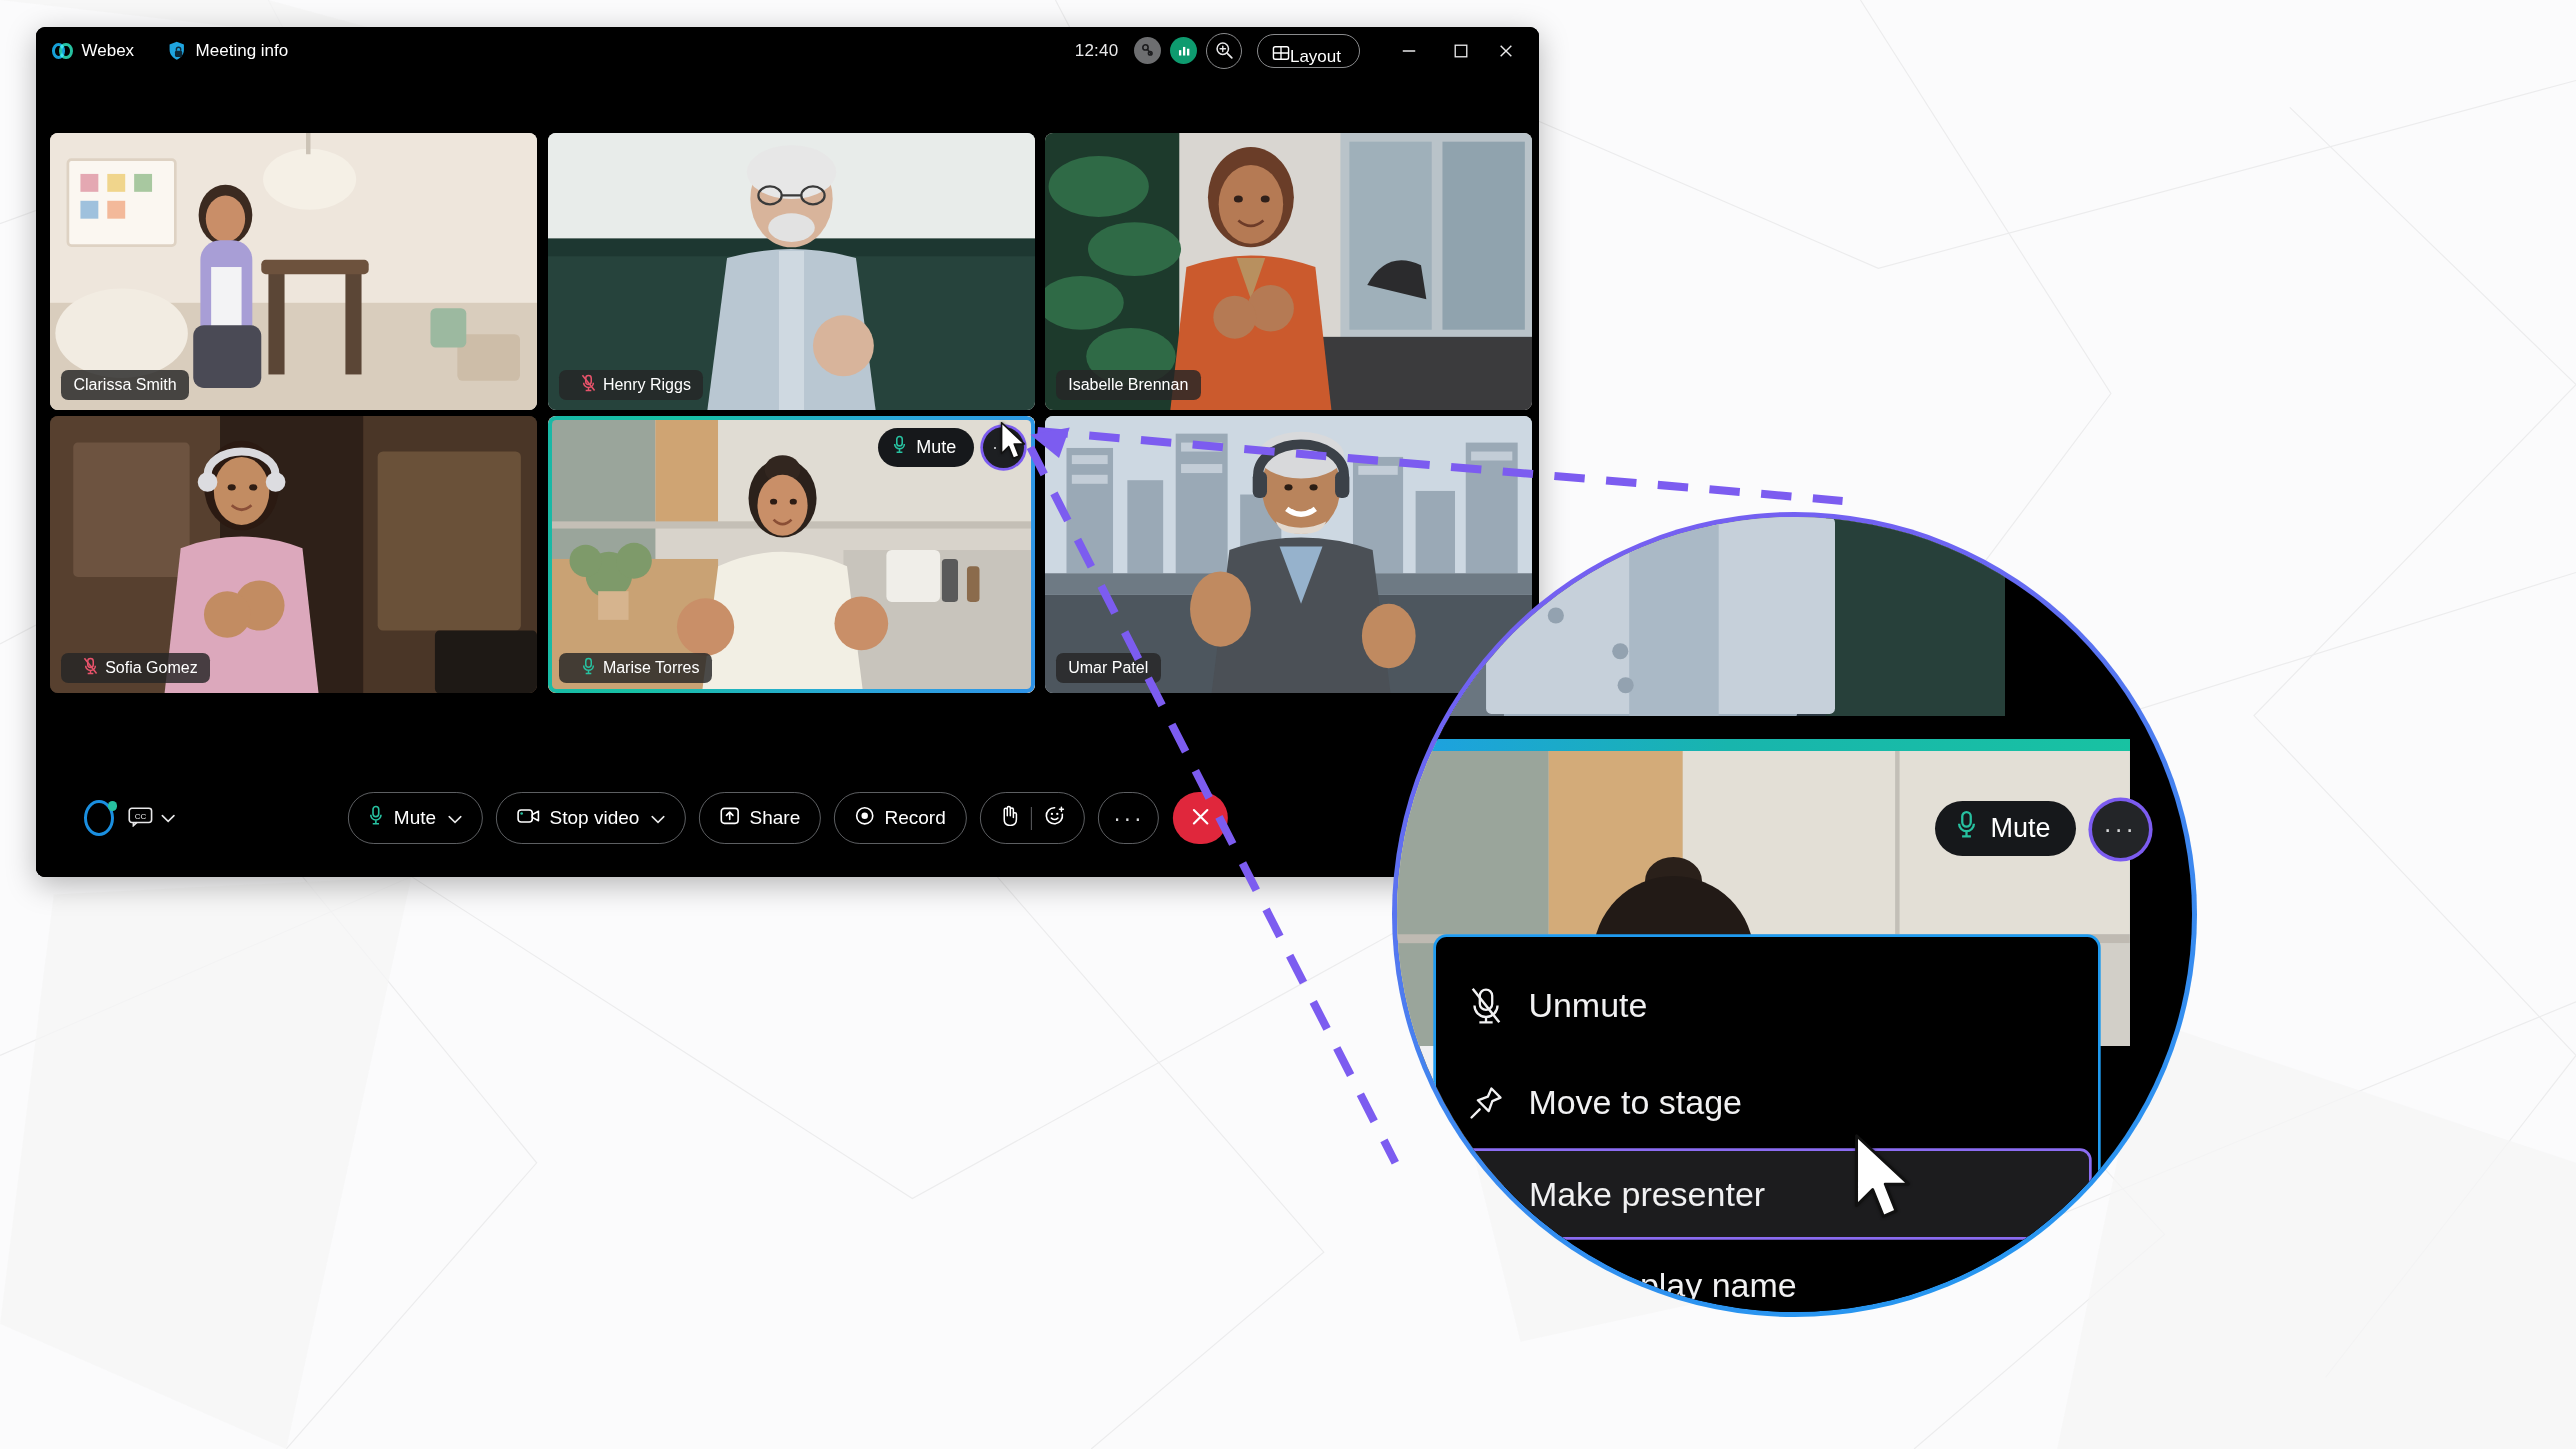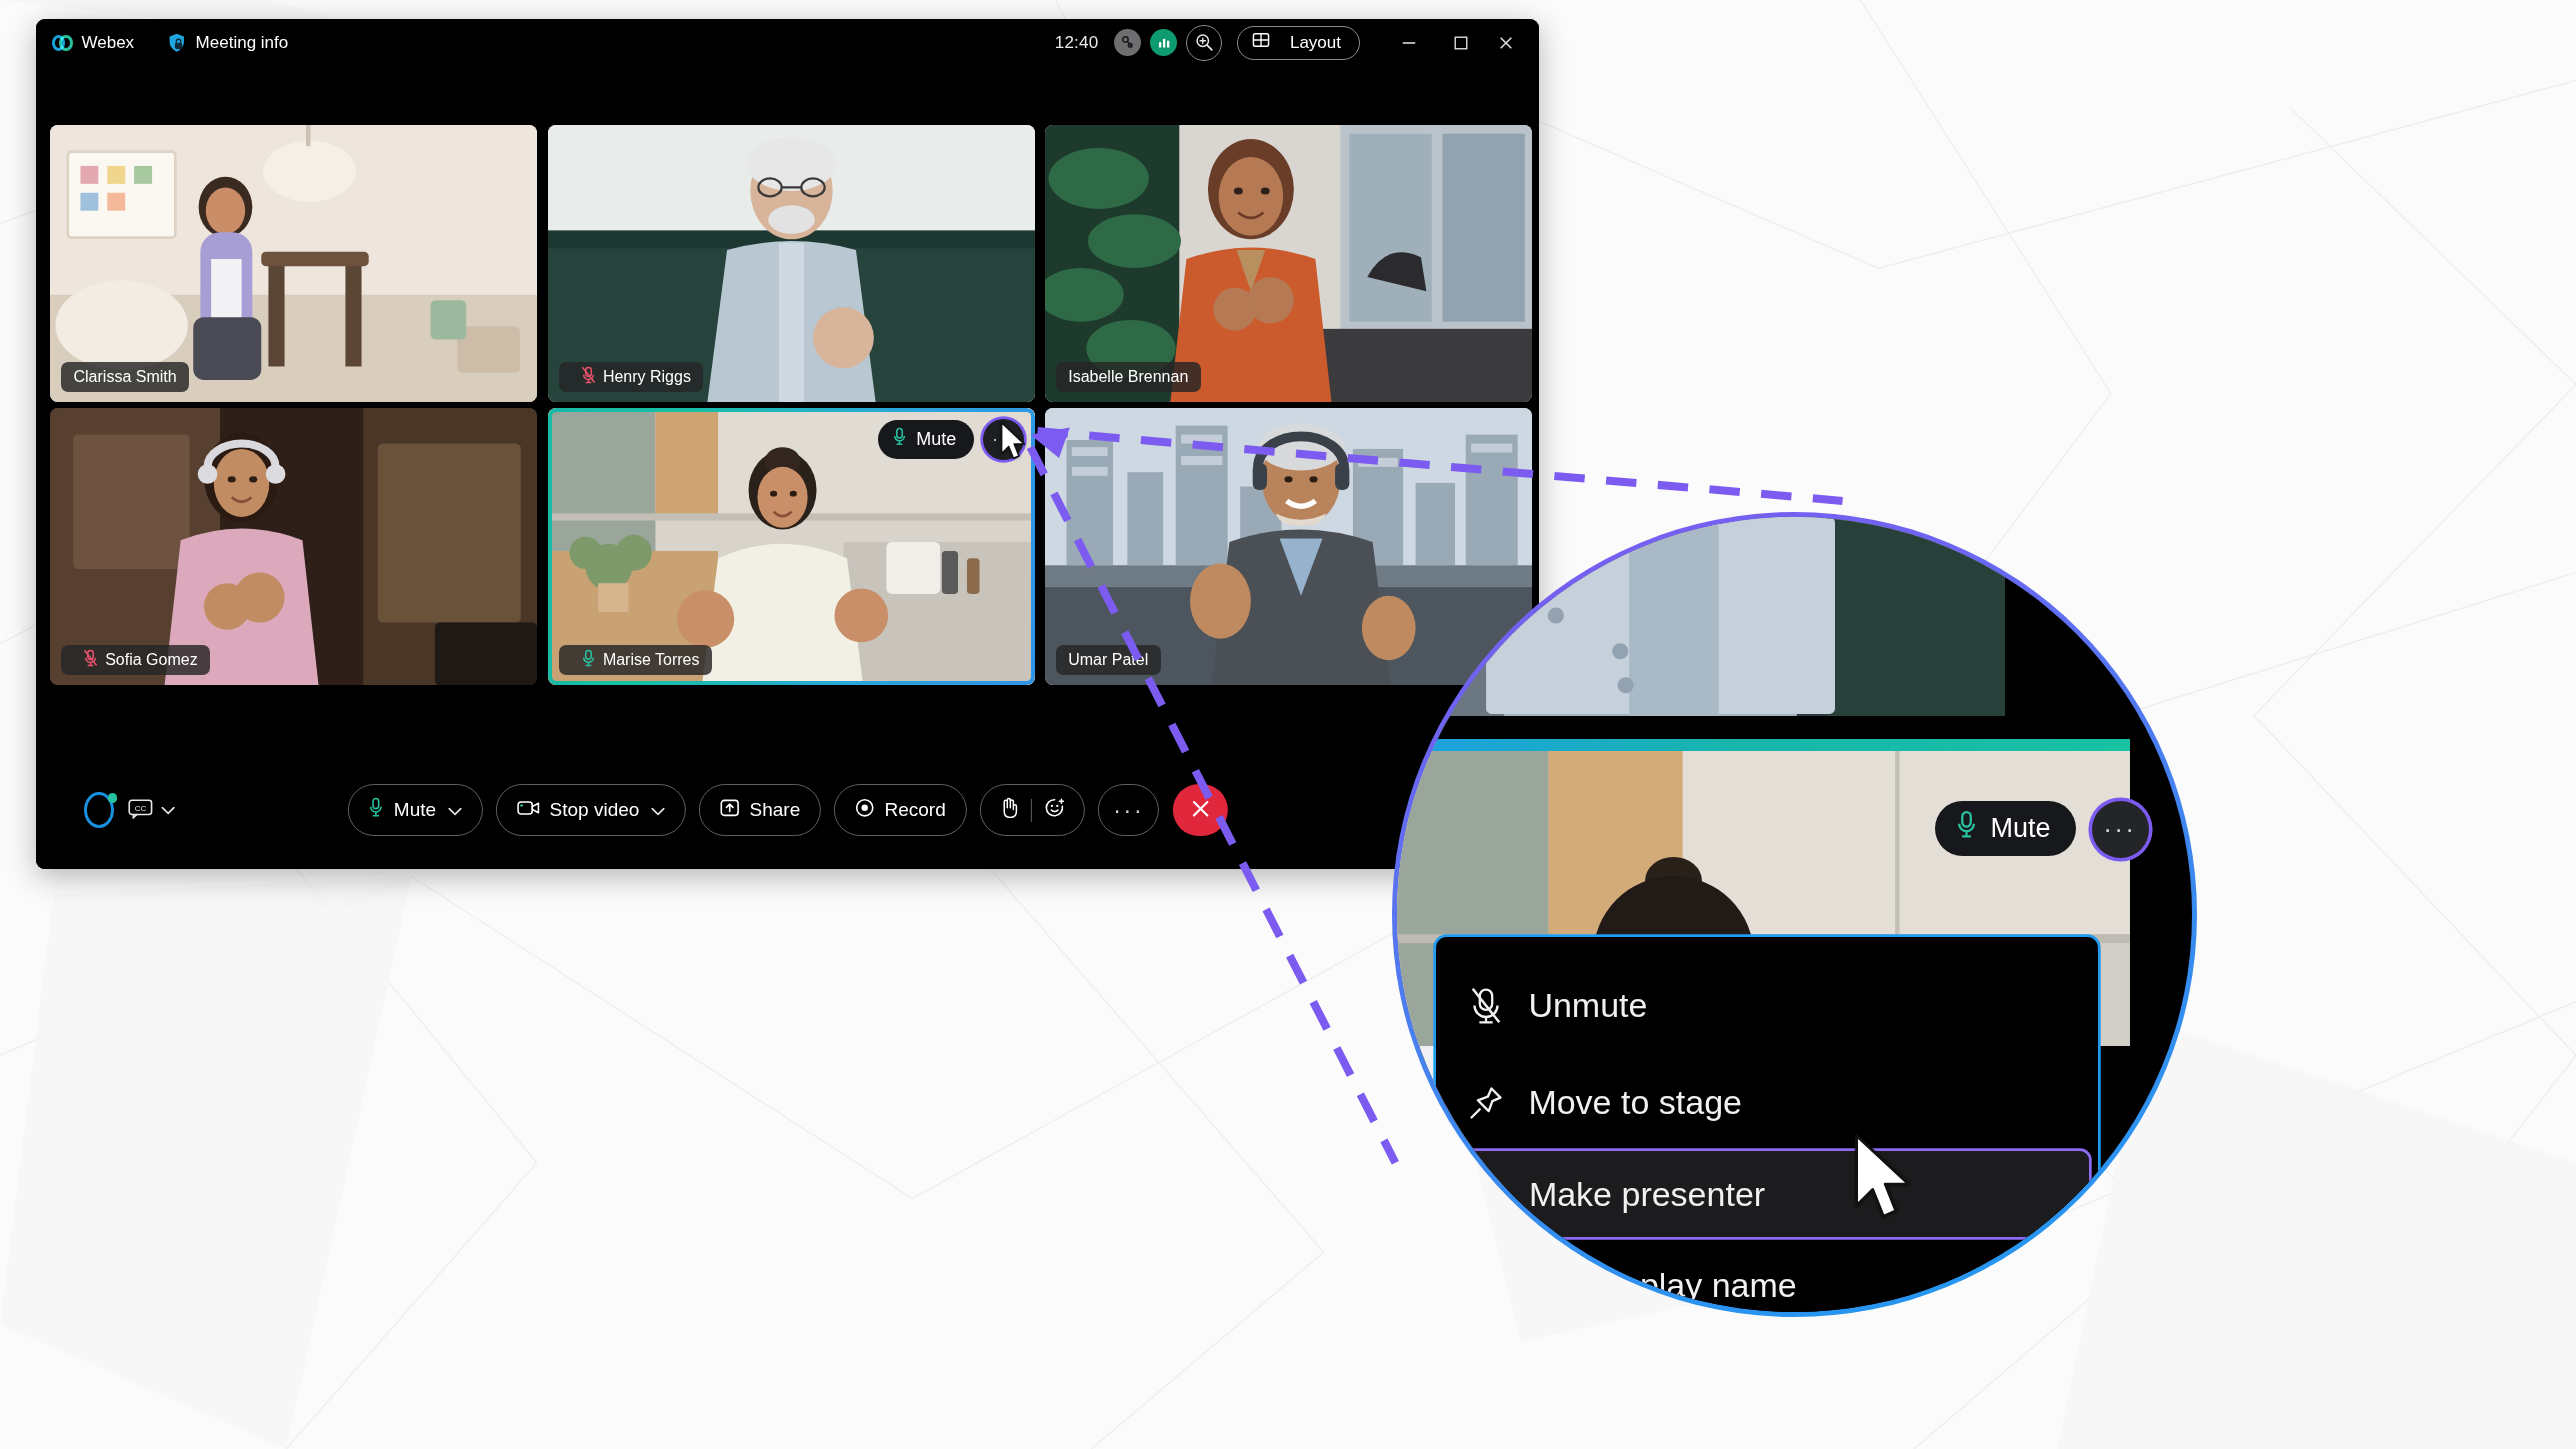--- a/index.html
+++ b/index.html
@@ -13,21 +13,21 @@
   
   #backdrop {
     position: absolute; inset: 0;
     background: #fbfbfc;
   }
   #backdrop svg { position:absolute; inset:0; width:100%; height:100%; }
 
   
   #app-window {
     position: absolute;
-    left: 36px; top: 19px;
+    left: 36px; top: 27px;
     width: 1503px; height: 850px;
     background: #000;
     border-radius: 9px;
     overflow: hidden;
     box-shadow: 0 7.2px 30px rgba(0,0,0,.28);
   }
 
   
   #titlebar {
     position: relative;
@@ -51,21 +51,21 @@
   .tb-right {
     margin-left:auto; display:flex; align-items:center; gap:0; padding-right:0;
   }
   .clock { font-size:17px; color:#e9e9ea; margin-right:16px; letter-spacing:0.2px;}
   .circ-ico { width:27px;height:27px;border-radius:50%; display:flex;align-items:center;justify-content:center; margin-right:9px;}
   .circ-grey { background:#6d6e70; }
   .circ-green { background:#0e9b6f; }
   .zoom-btn { width:36px;height:36px;border-radius:50%;border:1.3px solid #8a8b8d;display:flex;align-items:center;justify-content:center;margin-right:14.3px;}
   .layout-btn {
     height:34px; border:1.3px solid #8a8b8d; border-radius:17px;
-    display:flex; align-items:center; gap:20px; padding:0 18px 0 14.3px;
+    display:flex; align-items:flex-end; gap:0; padding:0 18px 0 14.3px;
     font-size:17px; color:#fff; margin-right:23px;
   }
   .win-btn { width:52px;height:47px; display:flex;align-items:center;justify-content:center; color:#e9e9ea;}
   .win-btn svg { display:block; }
 
   
   #grid {
     position:absolute; left:0; top:47px; right:0; bottom:0;
     background:#000;
   }

